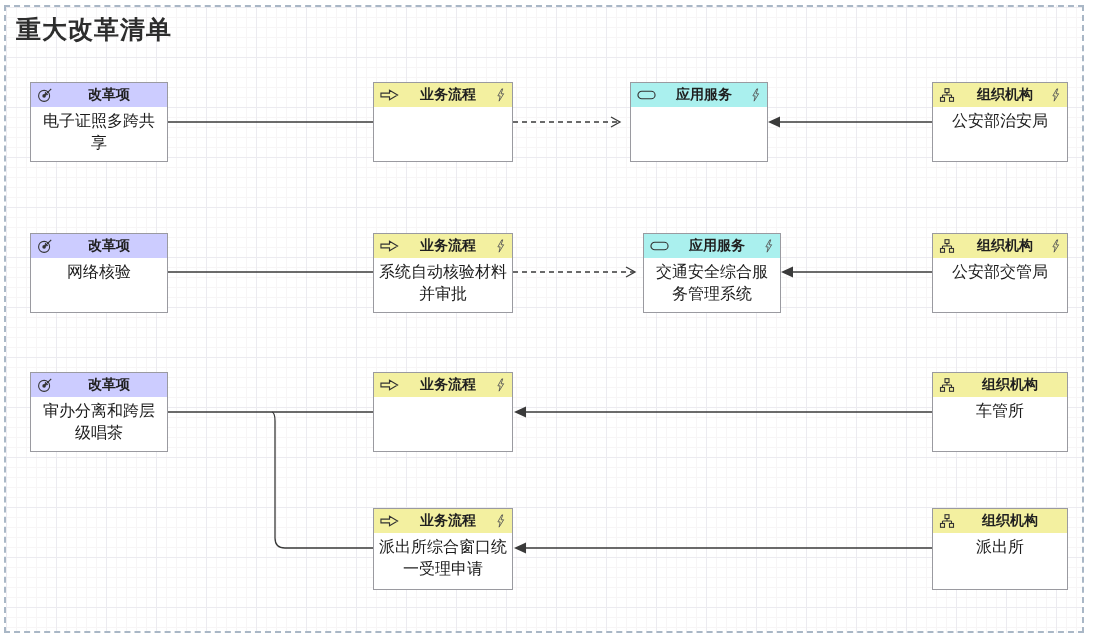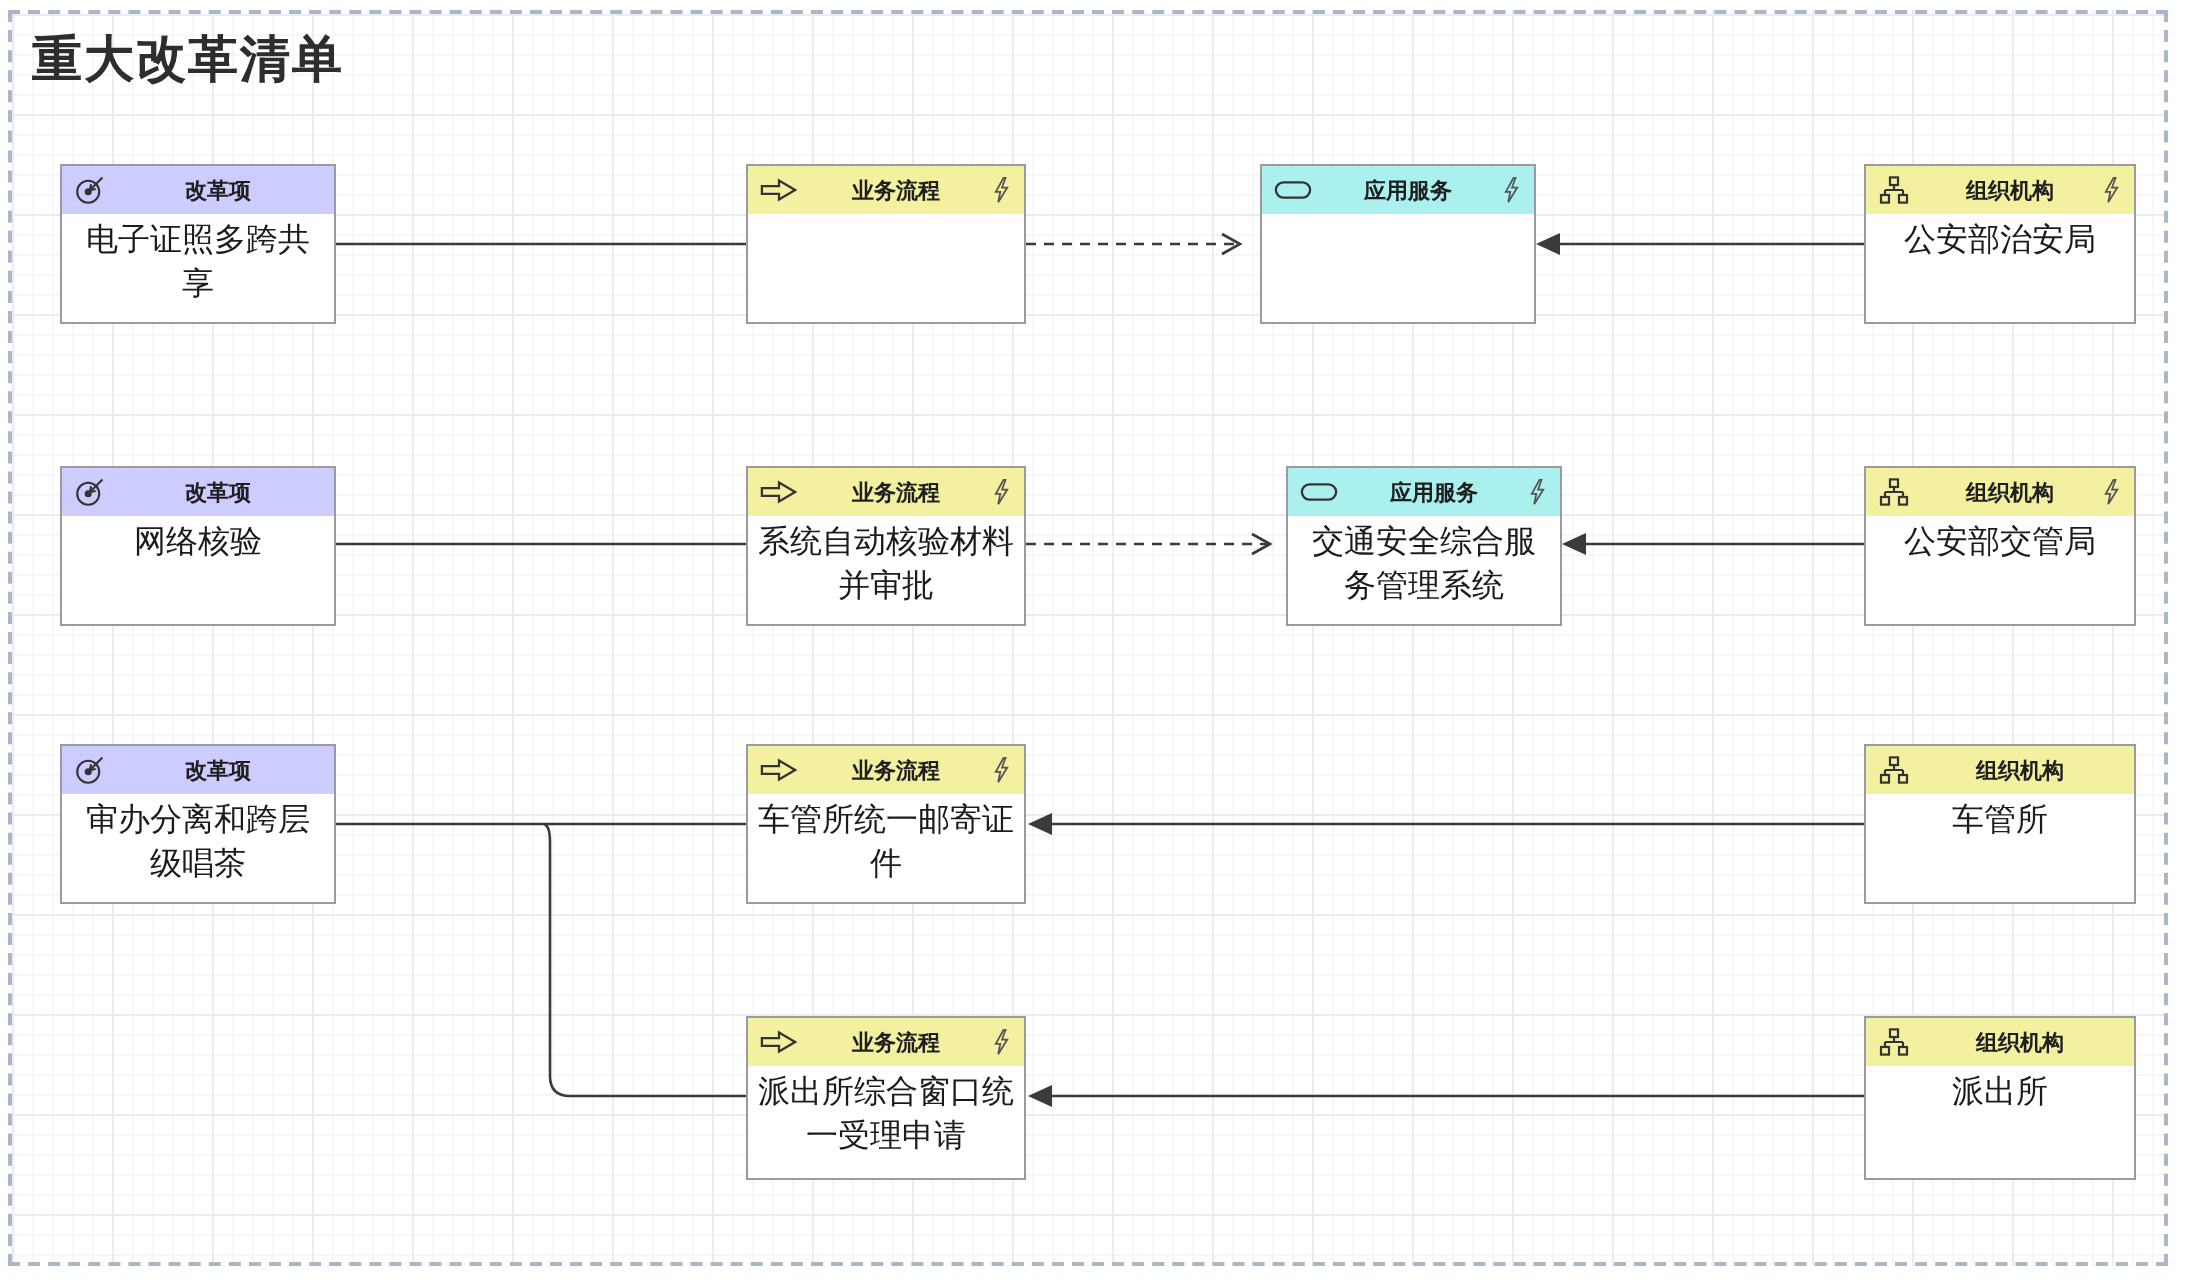--- a/index.html
+++ b/index.html
@@ -28,21 +28,21 @@
   }
   .node .hdr{
     height:24px;flex:0 0 24px;display:flex;align-items:center;
     padding:0 6px;box-sizing:border-box;
   }
   .hdr.reform{background:var(--reform_header,#ccccff);}
   .hdr.process{background:var(--process_header,#f3f0a0);}
   .hdr.service{background:var(--service_header,#aaf0ee);}
   .hdr.org{background:var(--org_header,#f3f0a0);}
   .hdr .icon{width:20px;flex:0 0 20px;display:flex;align-items:center;}
-  .hdr .type{flex:1;text-align:center;font-size:11px;font-weight:600;color:#1f1f1f;}
+  .hdr .type{flex:1;text-align:center;font-size:14px;font-weight:600;color:#1f1f1f;}
   .hdr .bolt{width:10px;flex:0 0 10px;display:flex;align-items:center;}
   .node .body{
     flex:1;padding:3px 5px;text-align:center;font-size:16px;line-height:1.35;
     color:#1b1b1b;overflow:hidden;
   }
   svg.icon-svg{display:block;}
   #connectors{position:absolute;left:0;top:0;pointer-events:none;}
   #connectors .ln{stroke:var(--connector,#3a3a3a);stroke-width:1.3;fill:none;pointer-events:visibleStroke;}
   #connectors .dashed{stroke-dasharray:5 4;}
   #connectors .head{fill:var(--connector,#3a3a3a);stroke:none;pointer-events:visible;}
@@ -255,21 +255,20 @@
             <path d="M1 4 H10 V1 L18.5 6 L10 11 V8 H1 Z" fill="none" stroke="#333" stroke-width="1.2"></path>
           </svg>
       </span>
       <span class="type">业务流程</span>
       <span class="bolt">
         <svg class="icon-svg" width="9" height="14" viewBox="0 0 10 16">
             <path d="M6.5 1 L2 9 H4.6 L3.4 15 L8.6 6.6 H5.6 L7.6 1 Z" fill="none" stroke="#555" stroke-width="1"></path>
           </svg>
       </span>
     </div>
-    <div class="body">车管所统一邮寄证件</div>
   </div>
 
   <div class="node" style="left:932px;top:372px;width:136px;height:80px">
     <div class="hdr org">
       <span class="icon">
         <svg class="icon-svg" width="16" height="15" viewBox="0 0 16 15">
             <rect x="6" y="0.7" width="4" height="3.8" fill="none" stroke="#333" stroke-width="1.1"></rect>
             <path d="M8 4.5 V7 M3.5 7 H12.5 M3.5 7 V9.5 M12.5 7 V9.5" fill="none" stroke="#333" stroke-width="1.1"></path>
             <rect x="1.5" y="9.5" width="4" height="3.8" fill="none" stroke="#333" stroke-width="1.1"></rect>
             <rect x="10.5" y="9.5" width="4" height="3.8" fill="none" stroke="#333" stroke-width="1.1"></rect>

